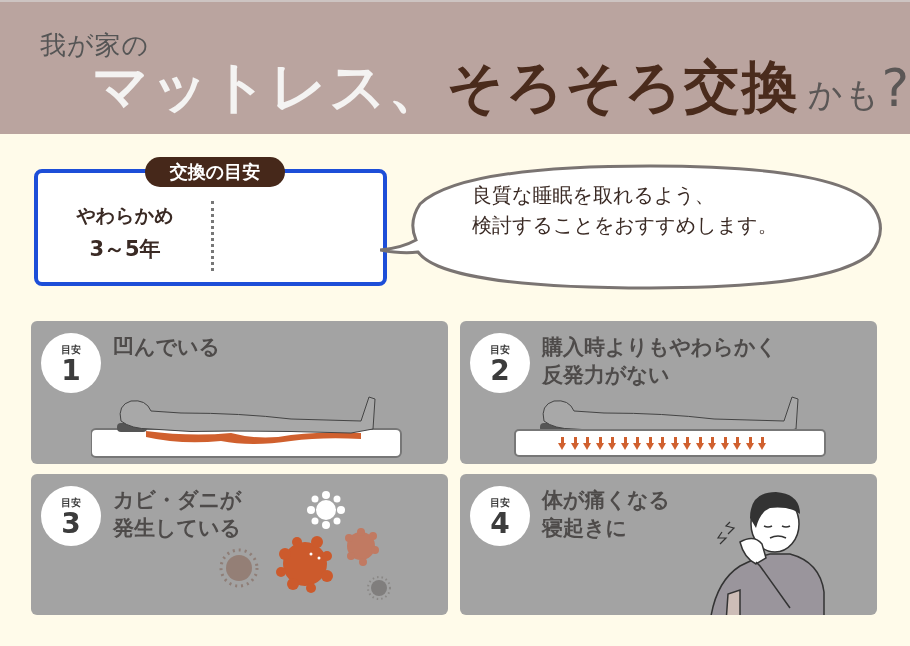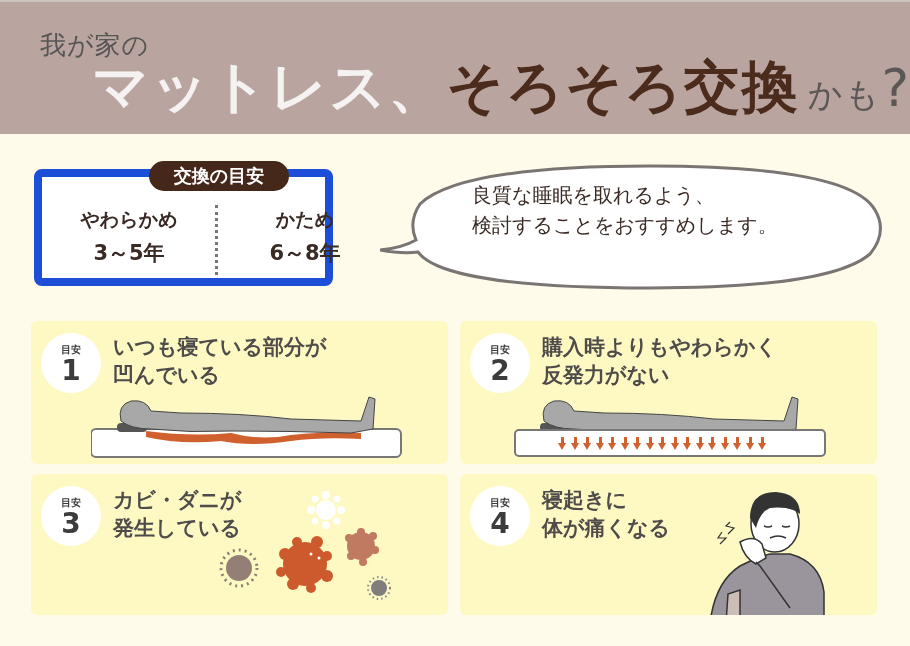--- a/index.html
+++ b/index.html
@@ -16,22 +16,22 @@
   .header .main {
     position: absolute; left: 92px; top: 50px; font-size: 56px; font-weight: bold; letter-spacing: 2px;
     white-space: nowrap; line-height: 70px;
   }
   .header .main .w { color: #f4f3f2; }
   .header .main .b { color: #4a2b1c; margin-top: 42px; }
   .header .main .g { color: #5b5756; font-size: 34px; font-weight: normal; margin-left: 8px; font-family: Liberation Mono, monospace; }
   .header .main .q { color: #5b5756; font-size: 52px; font-weight: normal; }
 
   .guide {
-    position: absolute; left: 34px; top: 169px; width: 299px; height: 117px;
-    border: 8px solid #1d4ed8; border-radius: 8px; background: #fff;
+    position: absolute; left: 34px; top: 169px; width: 353px; height: 117px;
+    border: 4px solid #1d4ed8; border-radius: 8px; background: #fff;
   }
   .guide .tag {
     position: absolute; left: 107px; top: -16px; width: 140px; height: 30px;
     background: #46281a; color: #fff; border-radius: 15px; font-size: 18px;
     text-align: center; line-height: 30px; font-weight: bold;
   }
   .guide .col {
     position: absolute; top: 30px; width: 170px; text-align: center; color: #3a2a24;
   }
   .guide .col .t { font-size: 19px; font-weight: bold; }
@@ -46,21 +46,21 @@
   .bubble {
     position: absolute; left: 402px; top: 162px; width: 480px; height: 124px;
   }
   .bubble svg { position: absolute; left: -22px; top: 0; }
   .bubble .txt {
     position: absolute; left: 70px; top: 18px; color: #3a2a24; font-size: 20px; line-height: 30px;
   }
   .bubble .txt b { font-weight: bold; font-size: 21px; }
 
   .card {
-    position: absolute; background: #fef9c3; border-radius: 6px; overflow: hidden;
+    position: absolute; background: #a3a3a3; border-radius: 6px; overflow: hidden;
   }
   .card .badge {
     position: absolute; left: 10px; top: 12px; width: 60px; height: 60px; border-radius: 50%;
     background: #fff; text-align: center; color: #3c3c3c;
   }
   .card .badge .l { font-size: 10px; margin-top: 10px; font-weight: bold; }
   .card .badge .n { font-size: 28px; font-weight: bold; line-height: 28px; }
   .card .title {
     position: absolute; left: 82px; top: 12px; font-size: 21px; font-weight: bold; color: #4e4b4a;
     line-height: 28px;
@@ -88,43 +88,38 @@
   </div>
 </div>
 
 <div class="guide">
   <div class="tag">交換の目安</div>
   <div class="col c1">
     <div class="t">やわらかめ</div>
     <div class="v">3～5年</div>
   </div>
   <div class="divider"></div>
-  <div class="col c2">
-    <div class="t">かため</div>
-    <div class="v">6～8年</div>
-  </div>
 </div>
 
 <div class="bubble">
   <svg width="510" height="130" viewBox="0 0 510 130">
     <path d="M 0 88 Q 22 86 36 78 Q 28 60 40 42 Q 80 4 270 4 Q 470 4 495 48 Q 508 70 490 92 Q 450 126 270 126 Q 110 126 58 104 Q 44 98 38 90 Q 22 92 0 88 Z" fill="#fff" stroke="#7a7472" stroke-width="3"></path>
   </svg>
   <div class="txt">
     <div>良質な睡眠を取れるよう、</div>
     <div>検討することをおすすめします。</div>
   </div>
 </div>
 
 <div class="card c1c">
   <div class="badge">
     <div class="l">目安</div>
     <div class="n">1</div>
   </div>
   <div class="title">
-    <div>いつも寝ている部分が</div>
     <div>凹んでいる</div>
   </div>
   <svg style="position:absolute;left:60px;top:70px" width="320" height="70">
     <rect x="0" y="38" width="310" height="28" rx="5" fill="#fff" stroke="#777" stroke-width="2"></rect>
     <path d="M 55 40 Q 100 46 140 42 Q 170 50 200 44 Q 240 40 270 42 L 270 48 Q 230 46 200 50 Q 160 56 130 50 Q 90 54 55 46 Z" fill="#d0602e"></path>
     <rect x="26" y="32" width="30" height="9" rx="4" fill="#555"></rect>
     <path d="M 30 30 Q 26 14 40 10 Q 55 8 60 20 L 90 22 Q 150 22 200 28 L 270 30 L 278 6 L 284 8 L 282 38 L 260 42 Q 200 40 140 40 Q 100 42 60 38 Q 40 38 30 30 Z" fill="#a8a8a8" stroke="#444" stroke-width="1"></path>
   </svg>
 </div>
 
@@ -216,22 +211,22 @@
     </g>
   </svg>
 </div>
 
 <div class="card c4c">
   <div class="badge">
     <div class="l">目安</div>
     <div class="n">4</div>
   </div>
   <div class="title">
+    <div>体が痛くなる</div>
     <div>寝起きに</div>
-    <div>体が痛くなる</div>
   </div>
   <svg style="position:absolute;left:240px;top:8px" width="140" height="140">
     <path d="M 10 141 Q 15 100 40 84 Q 60 74 70 72 L 90 72 Q 120 80 124 110 L 124 141 Z" fill="#9a959c" stroke="#333" stroke-width="1.5"></path>
     <path d="M 26 141 L 28 112 L 40 108 L 40 141" fill="#cdbdb7" stroke="#333" stroke-width="1.5"></path>
     <ellipse cx="75" cy="42" rx="24" ry="28" fill="#fff" stroke="#333" stroke-width="1.5"></ellipse>
     <path d="M 50 36 Q 50 10 76 10 Q 100 12 100 32 Q 90 24 70 26 Q 60 30 56 46 Z" fill="#333"></path>
     <path d="M 64 44 Q 68 46 72 44 M 82 44 Q 86 46 90 44" stroke="#333" stroke-width="1.5" fill="none"></path>
     <path d="M 70 56 Q 78 52 86 56" stroke="#333" stroke-width="1.5" fill="#fff"></path>
     <path d="M 40 60 Q 54 52 62 62 L 66 76 L 56 82 Q 44 76 40 60 Z" fill="#fff" stroke="#333" stroke-width="1.5"></path>
     <path d="M 56 80 L 60 84 L 90 126" stroke="#333" stroke-width="1.5" fill="none"></path>

